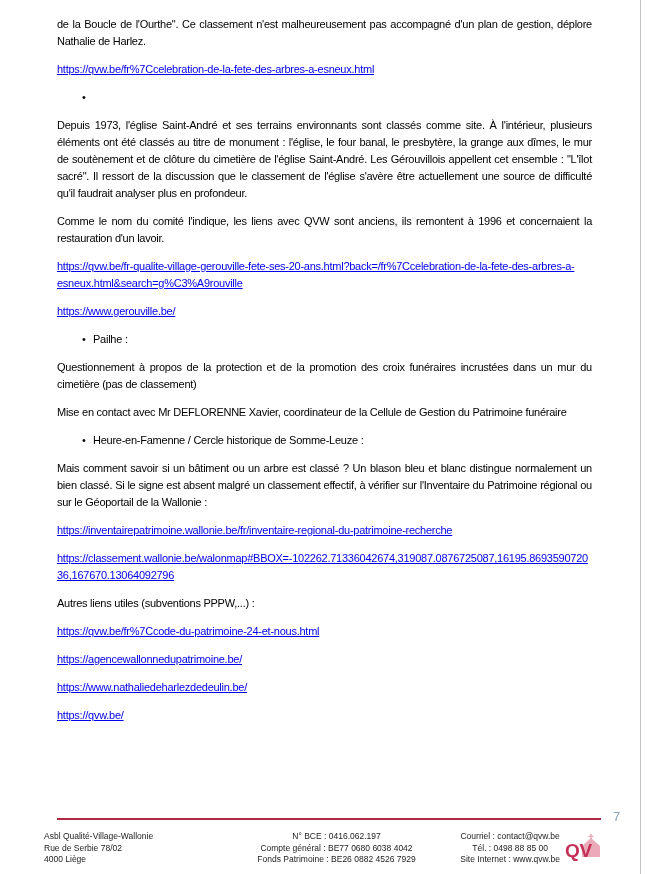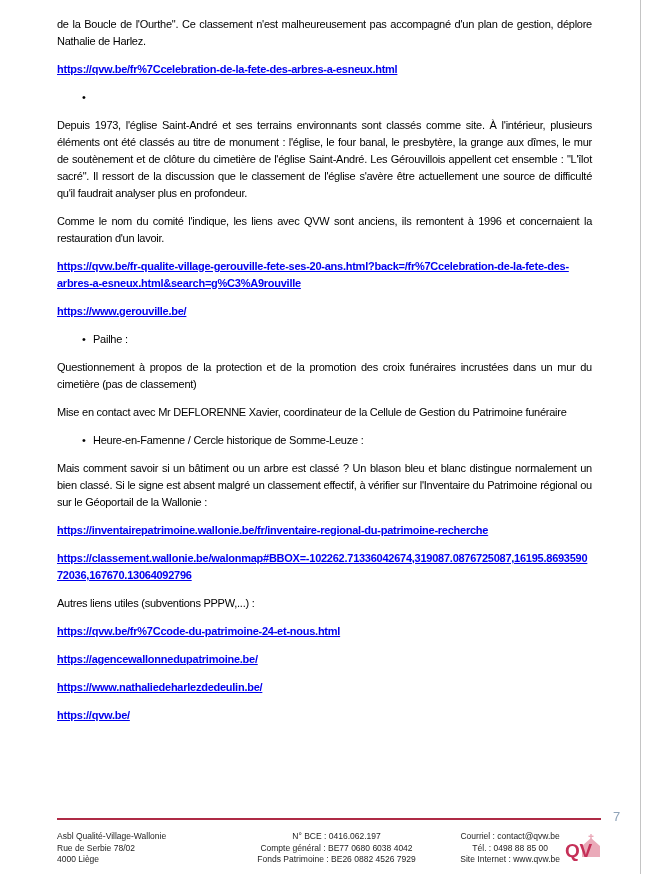--- a/index.html
+++ b/index.html
@@ -20,21 +20,21 @@
   }
   .content {
     position:absolute; top:16px; left:57px; width:535px;
   }
   .para {
     text-align:justify;
     line-height:17px;
     margin:0 0 11px 0;
   }
   .para.no-justify { text-align:left; }
-  .linkline { line-height:17px; margin:0 0 11px 0;font-weight:bold; }
+  .linkline { line-height:17px; margin:0 0 11px 0; }
   a.doc-link {
     color:#0000ee;
     text-decoration:underline;
     overflow-wrap:anywhere;
     cursor:pointer;
   }
   .bullet {
     display:flex;
     line-height:17px;
     margin:0 0 11px 0;
@@ -49,21 +49,21 @@
   .page-num {
     position:absolute; left:613px; top:809px;
     font-size:13px; letter-spacing:0;
     color:#8fa3b8;
   }
   .footer-col {
     position:absolute; top:831px;
     font-size:8.5px; line-height:11.5px; letter-spacing:0;
     color:#1c1c1c;
   }
-  .f-left   { left:57px; text-align:left; }
+  .f-left   { left:44px; text-align:left; }
   .f-center { left:12px; width:649px; text-align:center; }
   .f-right  { right:89px; text-align:center; }
   .logo {
     position:absolute; left:565px; top:833px;
     width:37px; height:30px;
   }
 </style>
 </head>
 <body>
 

